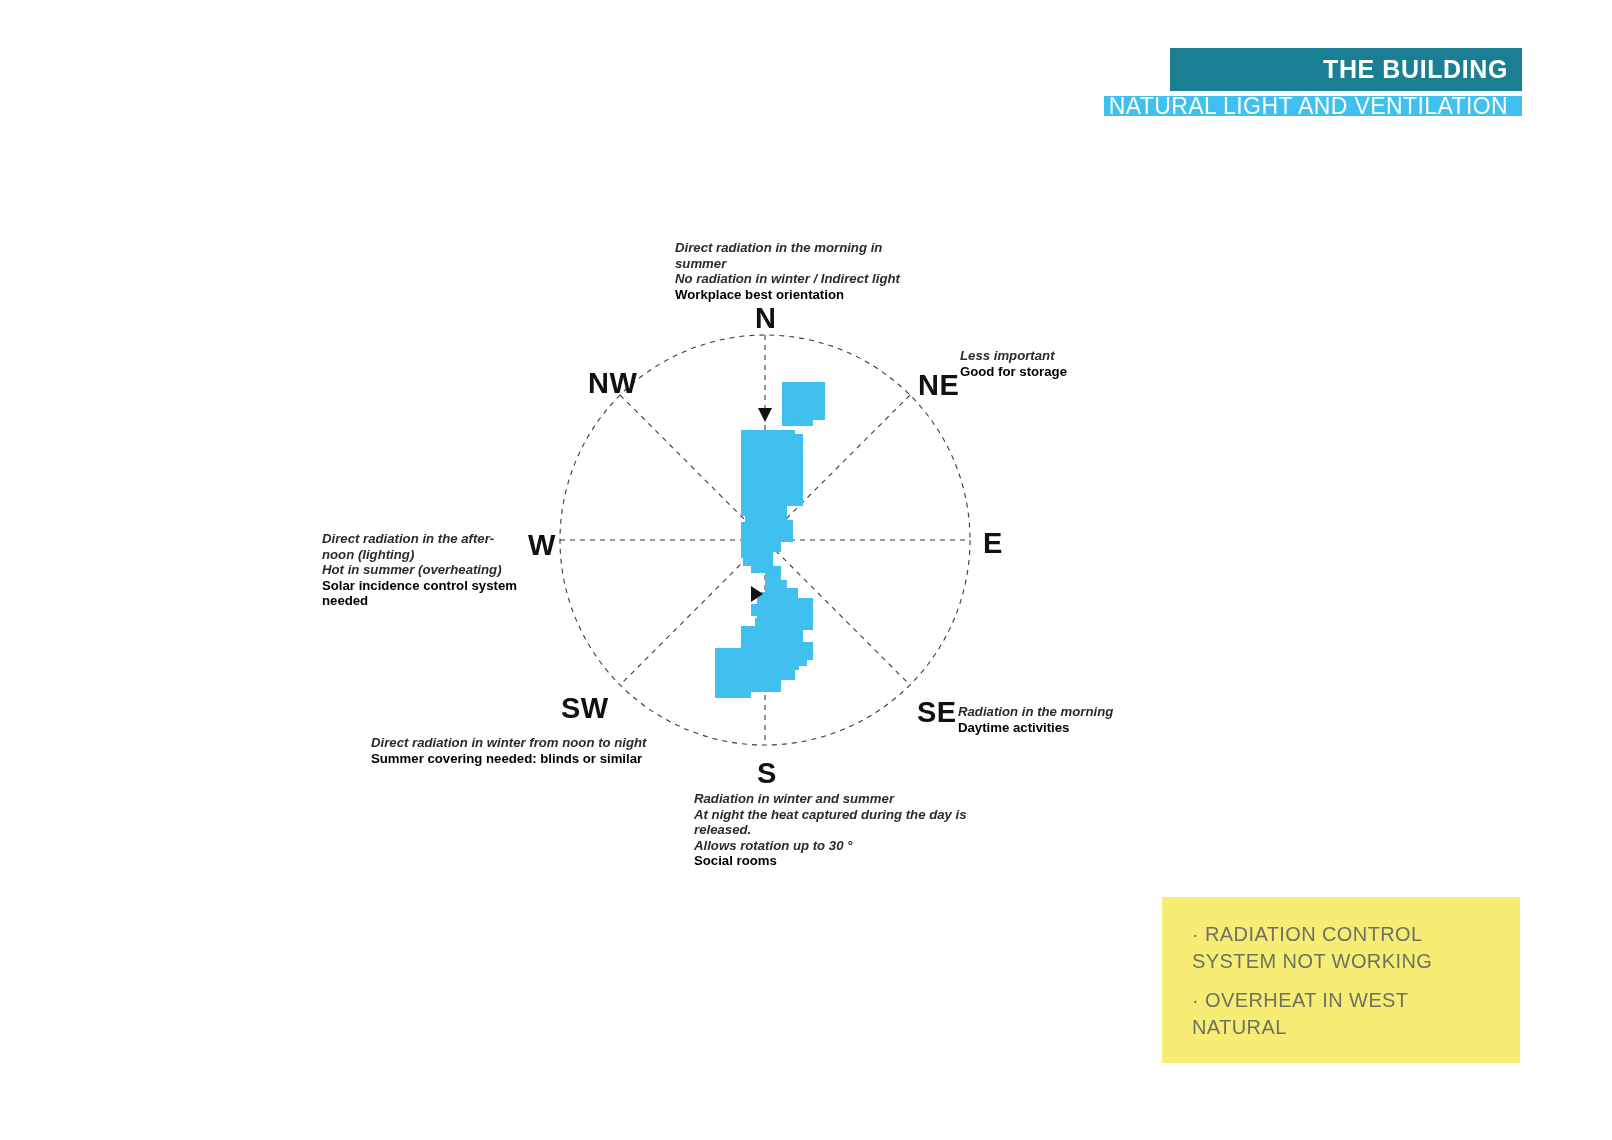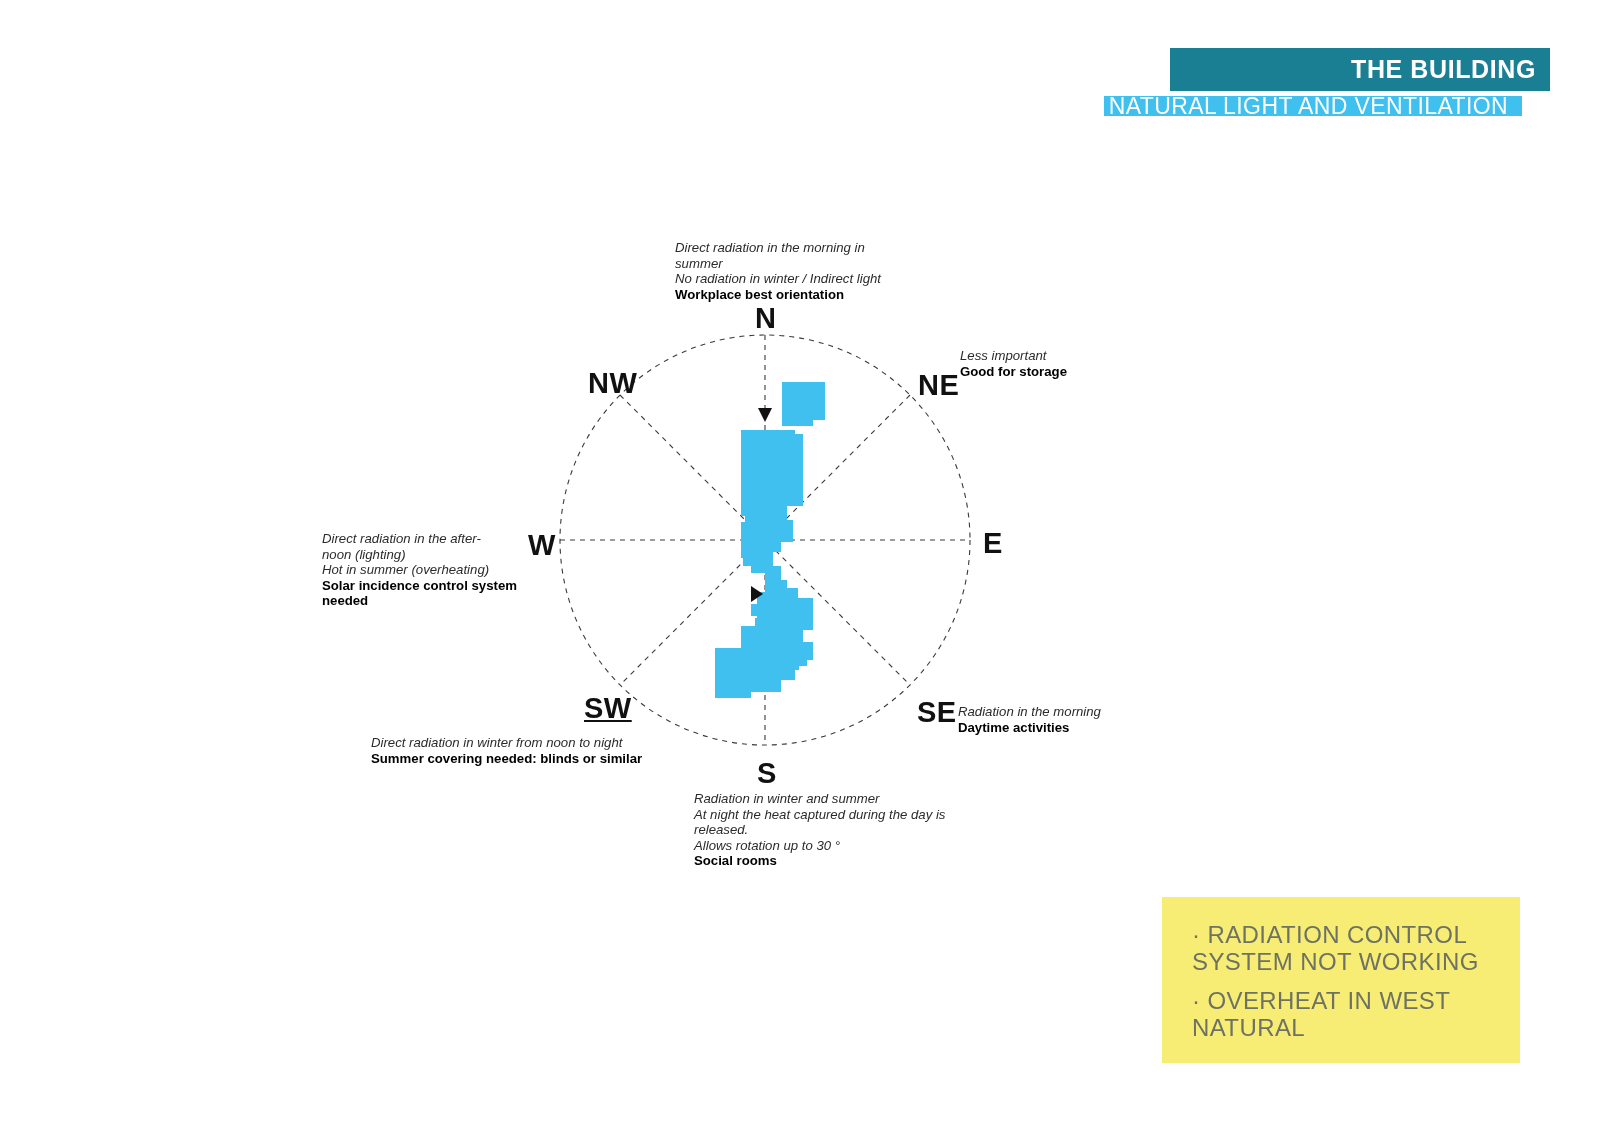--- a/index.html
+++ b/index.html
@@ -6,21 +6,21 @@
   html,body {
     width:1612px; height:1140px;
     background:#ffffff;
     font-family:"Liberation Sans", sans-serif;
     overflow:hidden;
   }
   #page { position:relative; width:1612px; height:1140px; background:#fff; }
 
   
   .hdr-dark {
-    position:absolute; left:1170px; top:48px; width:380px; height:43px;
+    position:absolute; left:1170px; top:48px; width:352px; height:43px;
     background:#1b7f93; color:#fff;
     display:flex; align-items:center; justify-content:flex-end;
     padding-right:14px;
     font-size:25px; font-weight:bold; letter-spacing:0.6px;
   }
   .hdr-light {
     position:absolute; left:1104px; top:96px; width:418px; height:20px;
     background:#3fc0ef; color:#fff;
     display:flex; align-items:center; justify-content:flex-end;
     padding-right:14px;
@@ -33,43 +33,43 @@
 
   .dir {
     position:absolute; font-size:29px; font-weight:bold; color:#111;
     letter-spacing:0.5px; line-height:1;
   }
   .dir-n  { left:755px;  top:304px; }
   .dir-ne { left:918px;  top:371px; }
   .dir-e  { left:983px;  top:529px; }
   .dir-se { left:917px;  top:698px; }
   .dir-s  { left:757px;  top:759px; }
-  .dir-sw { left:584px;  top:694px;text-decoration:underline; }
+  .dir-sw { left:561px;  top:694px; }
   .dir-w  { left:528px;  top:531px; }
   .dir-nw { left:588px;  top:369px; }
 
   
   .anno { position:absolute; font-size:13.2px; line-height:15.6px; color:#1a1a1a; }
-  .anno .it { font-style:italic; color:#2b2b2b; }
+  .anno .it { font-style:italic; color:#2b2b2b;font-weight:bold; }
   .anno .bd { font-weight:bold; color:#000; }
 
   .anno-n  { left:675px;  top:240px; width:240px; }
   .anno-ne { left:960px;  top:348px; width:180px; }
   .anno-e  { left:1016px; top:528px; width:230px; }
   .anno-se { left:958px;  top:704px; width:200px; }
   .anno-s  { left:694px;  top:791px; width:285px; }
   .anno-sw { left:371px;  top:735px; width:290px; text-align:left;}
   .anno-w  { left:322px;  top:531px; width:210px; }
 
   
   .callout {
     position:absolute; left:1162px; top:897px; width:358px; height:166px;
     background:#f7ed75;
     padding:24px 22px 0 30px;
-    color:#6e7263; font-size:24px; font-weight:300;
+    color:#6e7263; font-size:20px; font-weight:300;
     letter-spacing:0.4px; line-height:27px;
   }
   .callout p + p { margin-top:12px; }
 </style>
 </head>
 <body>
 <div id="page">
 
 <div class="hdr-dark">
   <span>THE BUILDING</span>

